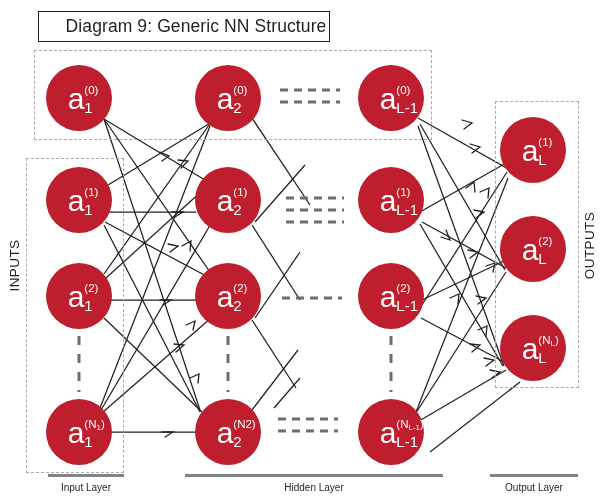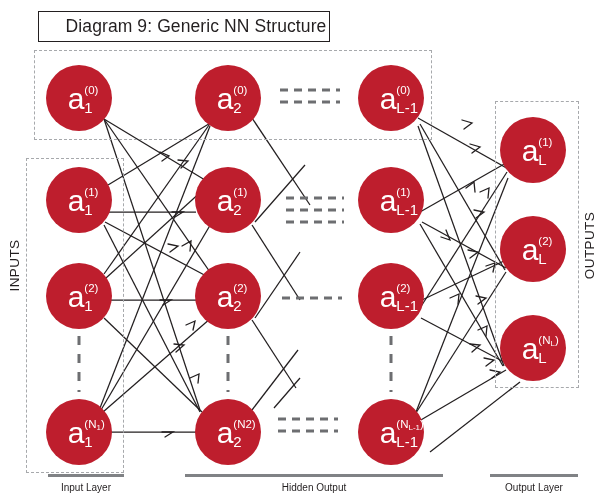--- a/index.html
+++ b/index.html
@@ -360,18 +360,18 @@
     </span>
   </div>
 
   <div class="side-label left" style="left:-16px; top:258px; width:60px; text-align:center;">INPUTS</div>
   <div class="side-label right" style="left:553px; top:238px; width:72px; text-align:center;">OUTPUTS</div>
 
   <div class="layer-rule" style="left:48px; top:474px; width:76px;"></div>
   <div class="layer-caption" style="left:36px; top:482px; width:100px;">Input Layer</div>
 
   <div class="layer-rule" style="left:185px; top:474px; width:258px;"></div>
-  <div class="layer-caption" style="left:264px; top:482px; width:100px;">Hidden Output</div>
+  <div class="layer-caption" style="left:264px; top:482px; width:100px;">Hidden Layer</div>
 
   <div class="layer-rule" style="left:490px; top:474px; width:88px;"></div>
   <div class="layer-caption" style="left:484px; top:482px; width:100px;">Output Layer</div>
 
 </div>
 
 </body></html>

